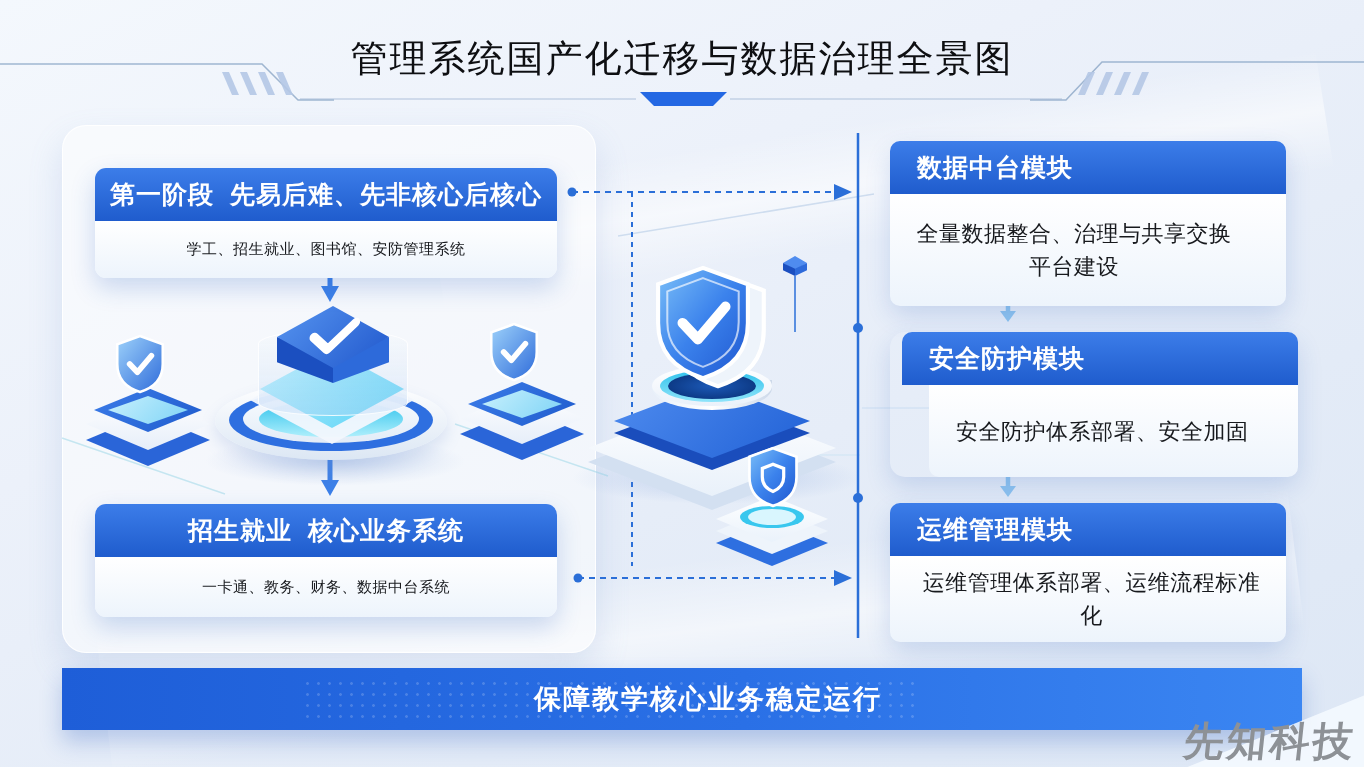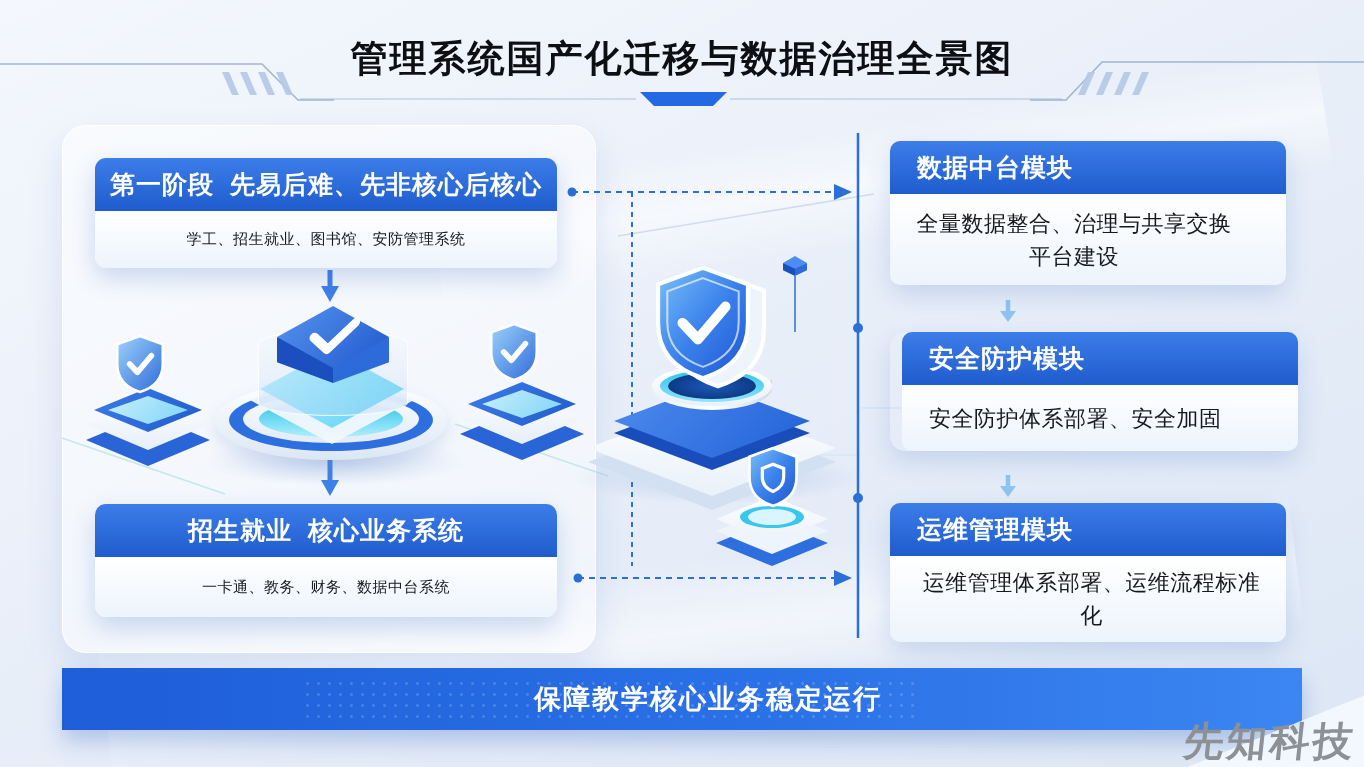--- a/index.html
+++ b/index.html
@@ -4,21 +4,21 @@
 <style>
   html,body{margin:0;padding:0;}
   .canvas{
     position:relative;width:1364px;height:767px;overflow:hidden;
     font-family:"Liberation Sans","DejaVu Sans",sans-serif;
     background:linear-gradient(155deg,#f4f8fd 0%,#ecf1fa 35%,#e3ebf7 70%,#dde7f5 100%);
   }
   .bgband{position:absolute;background:linear-gradient(180deg,rgba(255,255,255,0),rgba(255,255,255,.55),rgba(255,255,255,0));pointer-events:none;}
   .page-title{
     position:absolute;top:34px;left:0;right:0;text-align:center;
-    font-size:37px;font-weight:bold;color:#0e0f12;letter-spacing:2px;
+    font-size:37px;font-weight:normal;color:#0e0f12;letter-spacing:2px;
   }
   .overlay,.decor-top{position:absolute;left:0;top:0;pointer-events:none;}
   
   .big-panel{
     position:absolute;left:62px;top:125px;width:532px;height:526px;
     background:rgba(255,255,255,.48);border:1.5px solid rgba(255,255,255,.9);
     border-radius:24px;box-shadow:0 16px 34px rgba(110,145,205,.20);
   }
   
   .stage-box{position:absolute;width:462px;border-radius:11px;box-shadow:0 10px 24px rgba(42,96,190,.22);}
@@ -226,40 +226,40 @@
   <div class="ell" style="left:748px;top:509px;width:48px;height:16px;background:#d9f6fe;"></div>
   <svg class="shield-svg" style="left:746px;top:446px;" width="54" height="62" viewBox="0 0 100 116">
     <path d="M50 4 L94 20 V58 C94 88 76 104 50 112 C24 104 6 88 6 58 V20 Z" fill="url(#shieldG)" stroke="#fff" stroke-width="5"></path>
     <path d="M50 34 L70 42 V58 C70 72 62 80 50 85 C38 80 30 72 30 58 V42 Z" fill="none" stroke="#fff" stroke-width="6"></path>
   </svg>
 
   <div class="dm" style="left:783px;top:256px;width:24px;height:14px;background:#4f8cef;"></div>
   <div class="face" style="left:783px;top:263px;width:12px;height:13px;clip-path:polygon(0 0,100% 45%,100% 100%,0 55%);background:#1b4fc0;"></div>
   <div class="face" style="left:795px;top:263px;width:12px;height:13px;clip-path:polygon(0 45%,100% 0,100% 55%,0 100%);background:#2d6ada;"></div>
 
-  <div class="stage-box" style="left:95px;top:158px;">
+  <div class="stage-box" style="left:95px;top:168px;">
     <div class="stage-header">第一阶段  先易后难、先非核心后核心</div>
     <div class="stage-body" style="height:57px;">学工、招生就业、图书馆、安防管理系统</div>
   </div>
 
   <div class="stage-box" style="left:95px;top:504px;">
     <div class="stage-header">招生就业  核心业务系统</div>
     <div class="stage-body" style="height:60px;">一卡通、教务、财务、数据中台系统</div>
   </div>
 
   <div class="module-card" style="top:141px;">
     <div class="module-header">数据中台模块</div>
-    <div class="module-body two-line" style="height:91px;padding-left:23px;">
+    <div class="module-body two-line" style="height:112px;padding-left:23px;">
       <span class="txt">全量数据整合、治理与共享交换平台建设</span>
     </div>
   </div>
 
   <div class="module-card" style="top:332px;padding-left:12px;">
     <div class="module-header">安全防护模块</div>
-    <div class="module-body" style="height:66px;">
+    <div class="module-body" style="height:92px;margin-left:27px;">
       <span class="txt">安全防护体系部署、安全加固</span>
     </div>
   </div>
 
   <div class="module-card" style="top:503px;">
     <div class="module-header">运维管理模块</div>
     <div class="module-body" style="height:86px;">
       <span class="txt">运维管理体系部署、运维流程标准化</span>
     </div>
   </div>

